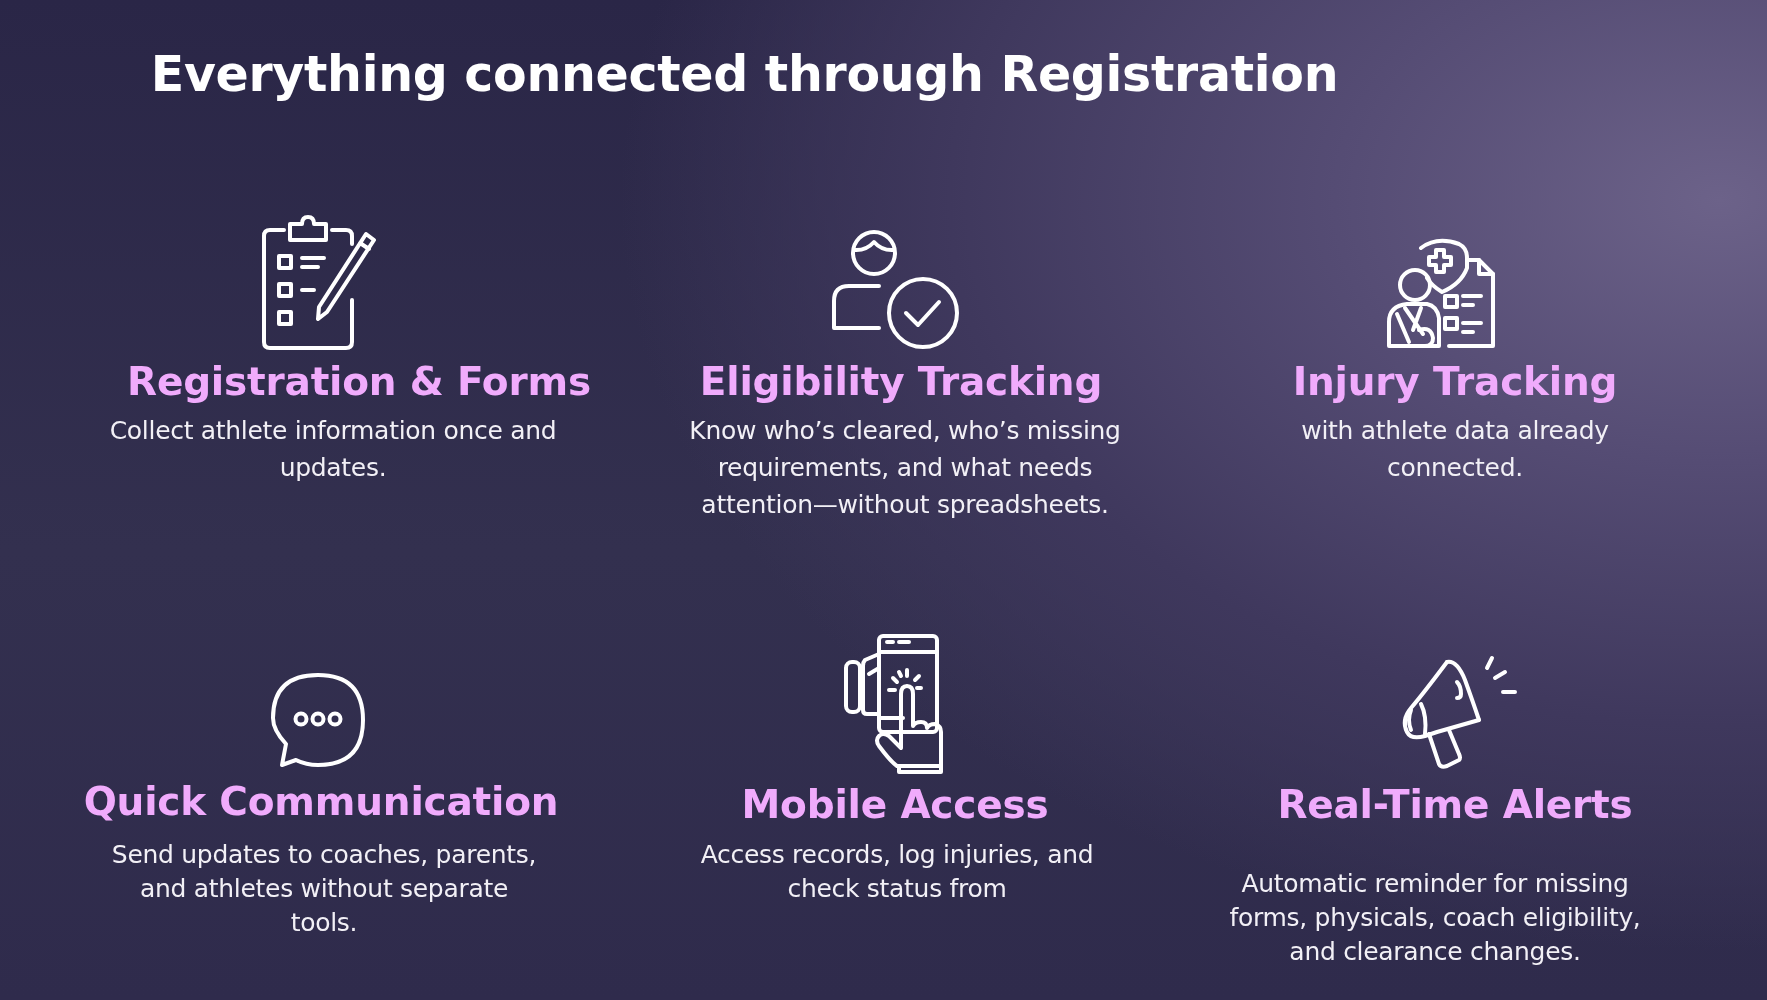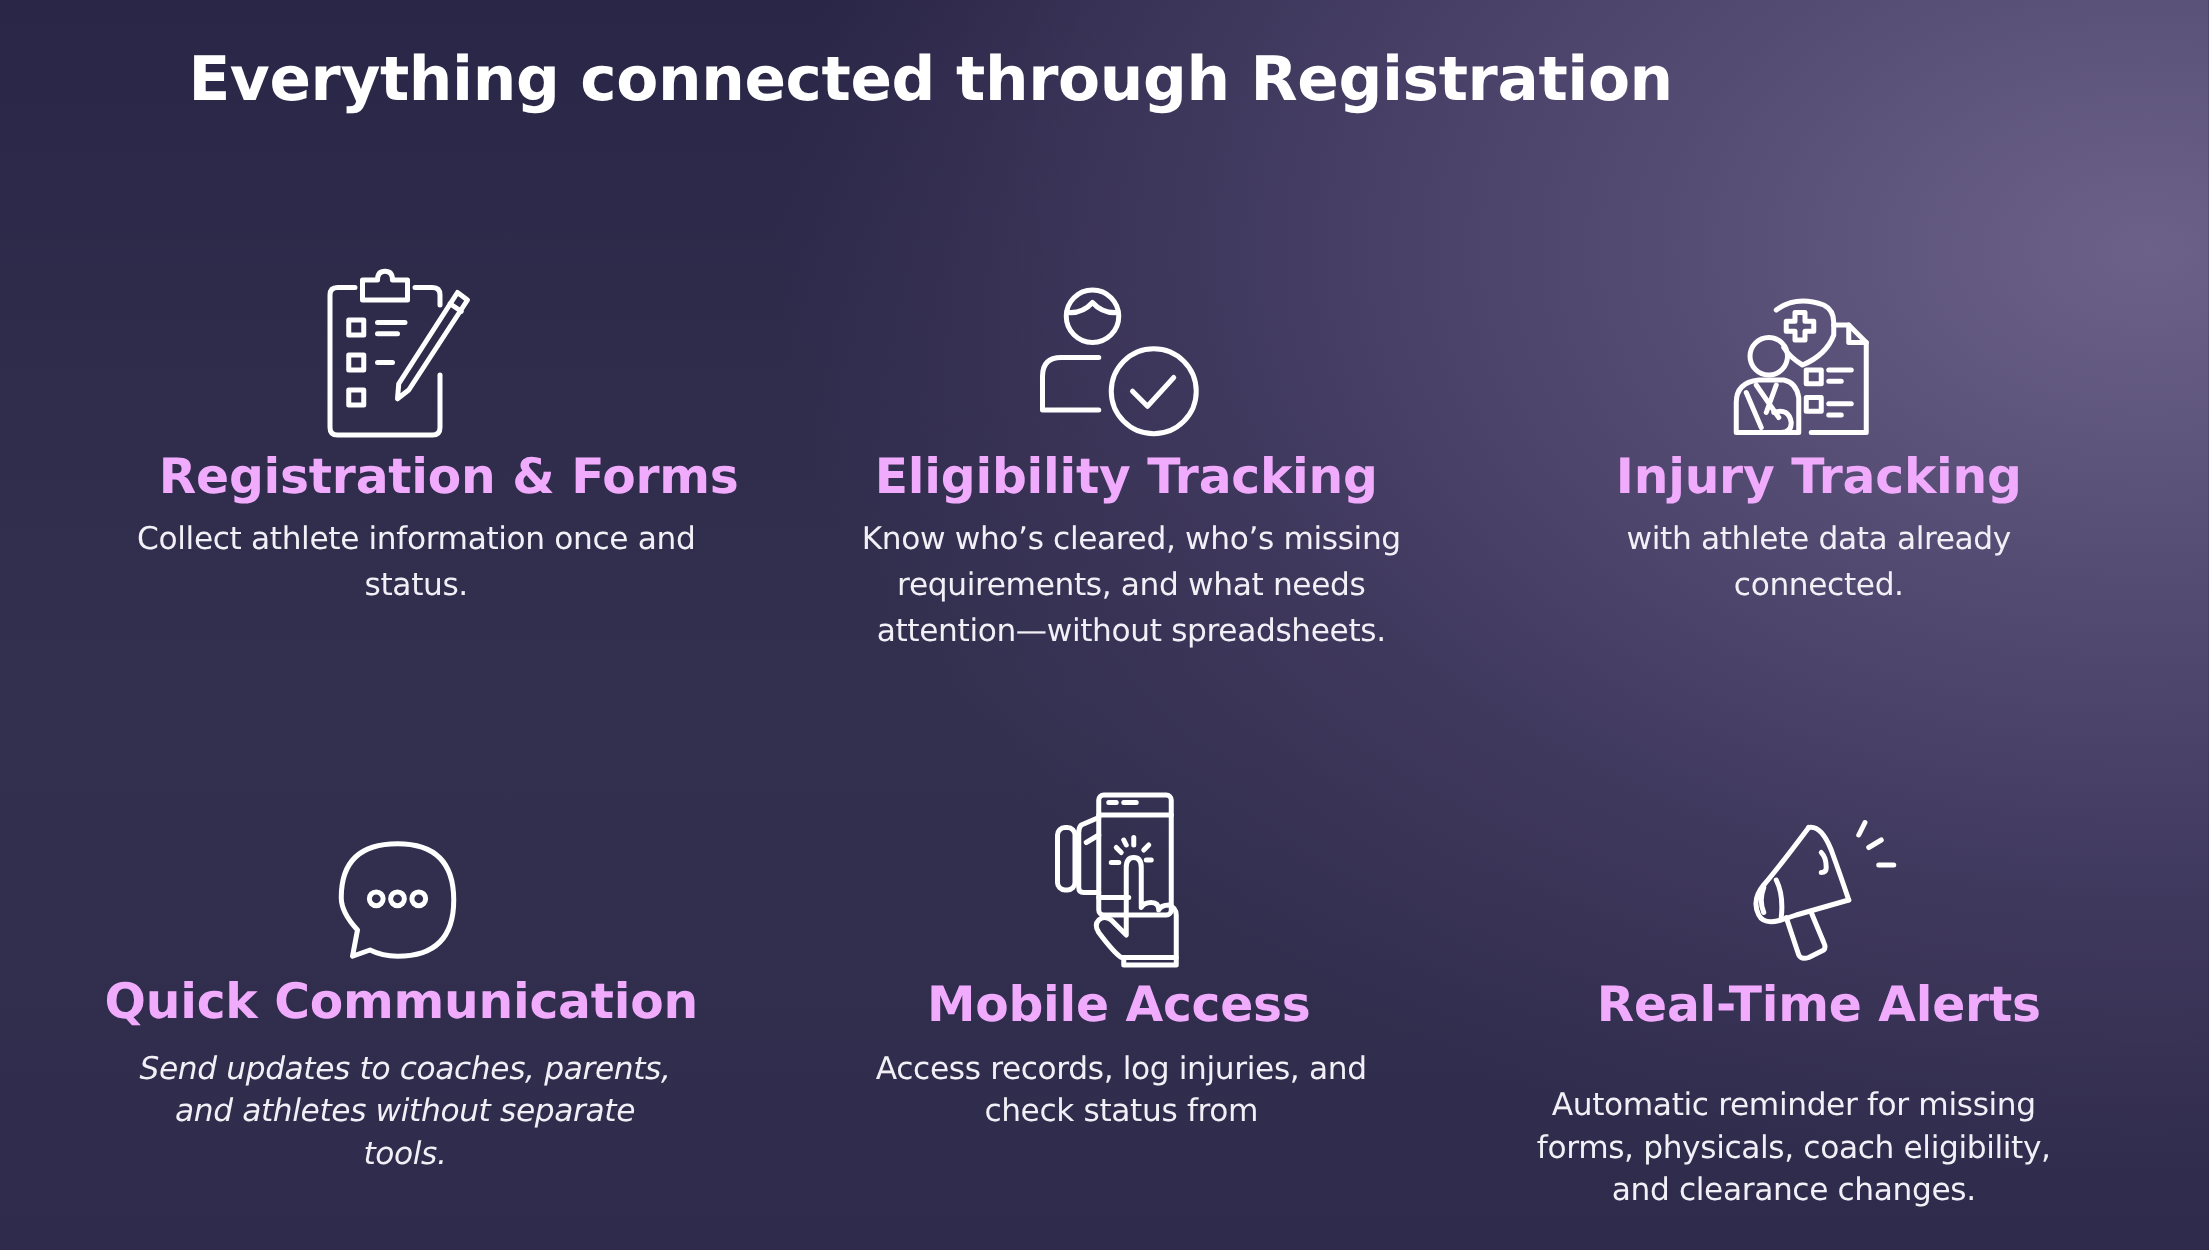--- a/index.html
+++ b/index.html
@@ -5,21 +5,21 @@
   html, body { margin: 0; padding: 0; }
   body {
     width: 1767px; height: 1000px; overflow: hidden; position: relative;
     font-family: "Liberation Sans", "DejaVu Sans", sans-serif;
     background:
       radial-gradient(ellipse 1100px 750px at 1720px 200px, #6c6289 0%, #554c74 35%, #3f385d 70%, rgba(40,36,68,0) 100%),
       linear-gradient(180deg, #2a2647 0%, #33304f 55%, #2f2b4c 100%);
     background-color: #2e2a4c;
   }
   .title {
-    position: absolute; left: 0; width: 1489px; top: 35px; text-align: center;
+    position: absolute; left: 0; width: 1489px; top: 46px; text-align: center;
     color: #ffffff; font-weight: bold; font-size: 49px; letter-spacing: -0.3px;
     font-family: "DejaVu Sans", sans-serif;
   }
   .feature { position: absolute; width: 560px; text-align: center; }
   .icon { position: absolute; }
   .icon svg { display: block; overflow: visible; }
   .heading {
     position: absolute; left: 0; width: 560px; text-align: center;
     color: #f0abfc; font-weight: bold; font-size: 39px; white-space: nowrap;
     font-family: "DejaVu Sans", sans-serif; letter-spacing: -0.2px;
@@ -47,21 +47,21 @@
       <rect class="s" x="17" y="40" width="12" height="12"></rect>
       <rect class="s" x="17" y="68" width="12" height="12"></rect>
       <rect class="s" x="17" y="96" width="12" height="12"></rect>
       <path class="s" d="M40 42 H62 M40 51 H56 M40 74 H52"></path>
       <path class="s" d="M104 18 L112 24 L65 96 L56 103 L57 91 Z M98 27 L107 33"></path>
     </svg>
   </div>
   <div class="heading" style="top:359px; left:26px;">Registration &amp; Forms</div>
   <div class="body" style="top:412px;">
     <span>Collect athlete information once and</span>
-    <span>status.</span>
+    <span>updates.</span>
   </div>
 </div>
 
 <div class="feature" style="left:625px; top:0;">
   <div class="icon" style="left:206px; top:229px;">
     <svg width="128" height="122" viewBox="0 0 128 122">
       <circle class="s" cx="43" cy="24" r="21"></circle>
       <path class="s" d="M23 21 Q35 22 43 13 Q51 22 63 21"></path>
       <path class="s" d="M48 57 H18 Q3 57 3 72 V99 H48"></path>
       <circle class="s" cx="92" cy="84" r="34"></circle>
@@ -102,21 +102,21 @@
 <div class="feature row2" style="left:44px; top:0;">
   <div class="icon" style="left:226px; top:672px;">
     <svg width="98" height="98" viewBox="0 0 98 98">
       <path class="s" d="M12 93 L16 72 Q3 58 3 46 Q3 3 48 3 Q93 3 93 48 Q93 93 48 93 Q36 93 26 88 Z"></path>
       <circle class="s" cx="31" cy="47" r="5.5"></circle>
       <circle class="s" cx="48" cy="47" r="5.5"></circle>
       <circle class="s" cx="65" cy="47" r="5.5"></circle>
     </svg>
   </div>
   <div class="heading" style="top:779px; left:-3px;">Quick Communication</div>
-  <div class="body" style="top:838px; left:0px;font-style:italic;">
+  <div class="body" style="top:838px; left:0px;">
     <span>Send updates to coaches, parents,</span>
     <span>and athletes without separate</span>
     <span>tools.</span>
   </div>
 </div>
 
 <div class="feature row2" style="left:617px; top:0;">
   <div class="icon" style="left:226px; top:634px;">
     <svg width="104" height="142" viewBox="0 0 104 142">
       <rect class="s" x="36" y="2" width="58" height="96" rx="4"></rect>

